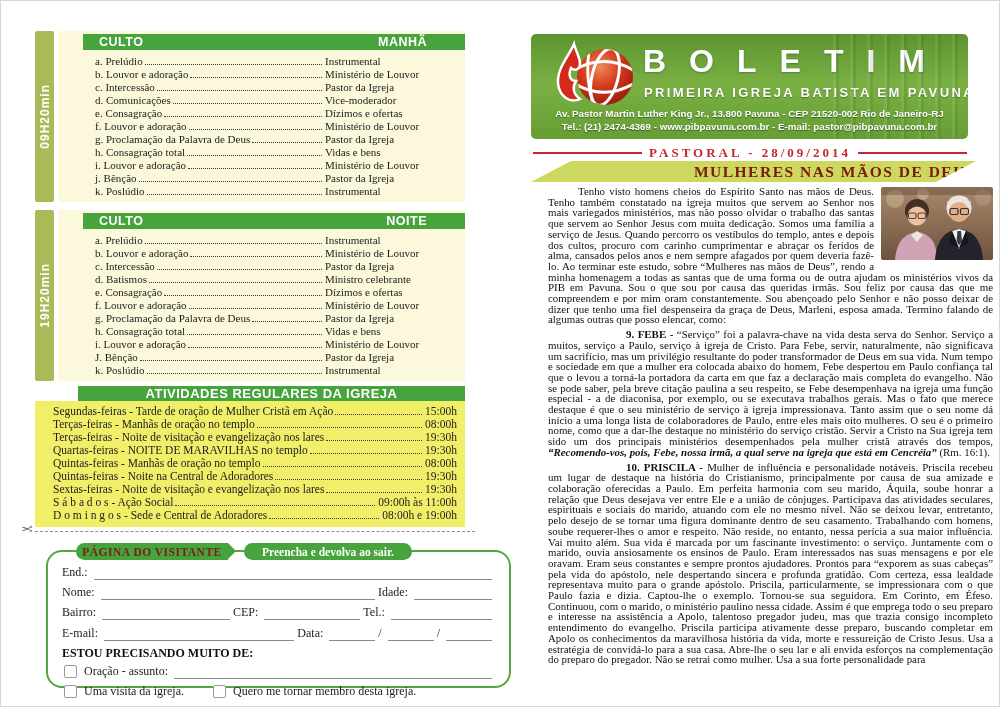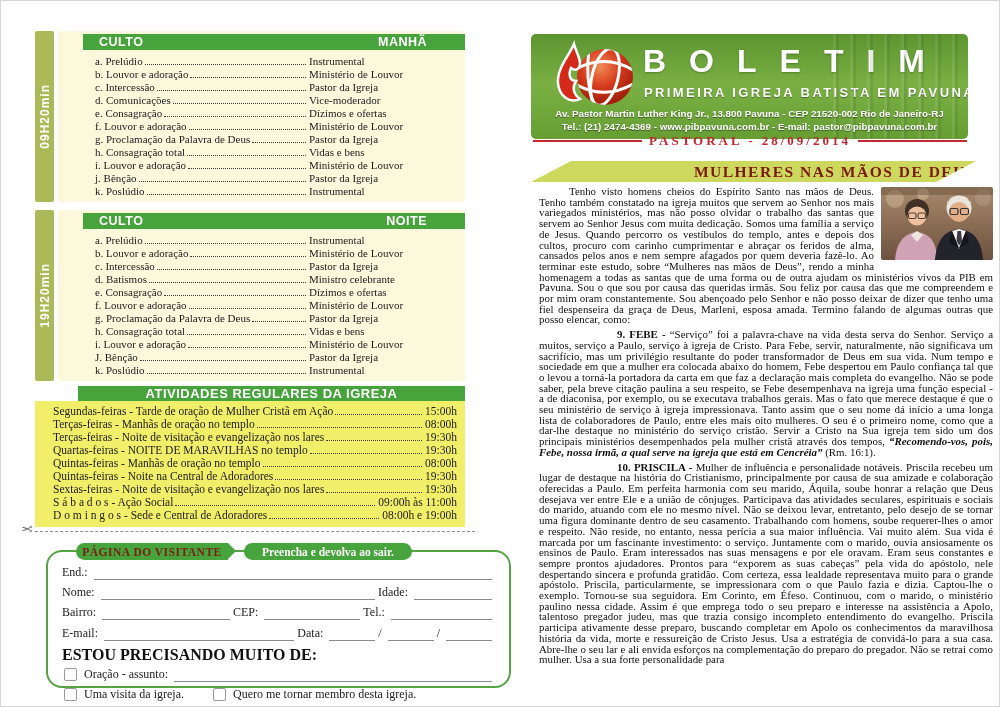--- a/index.html
+++ b/index.html
@@ -6,21 +6,21 @@
   #canvas{position:relative;width:1000px;height:707px;background:#ffffff;border:1px solid #d7d7d7;box-sizing:border-box;overflow:hidden;font-family:"Liberation Serif",serif;}
 
   
   .svc{position:absolute;display:flex;}
   #svc1{left:34px;top:30px;width:430px;height:171px;}
   #svc2{left:34px;top:209px;width:430px;height:171px;}
   .svc-strip{width:19px;background:#aaba58;border-radius:2px;display:flex;align-items:center;justify-content:center;}
   .svc-strip span{writing-mode:vertical-rl;transform:rotate(180deg);color:#fff;font:bold 12px "Liberation Sans",sans-serif;letter-spacing:1px;}
   .svc-body{margin-left:4px;flex:1;background:#fbf8dc;border-radius:2px;display:flex;flex-direction:column;}
   .svc-head{height:17px;margin:3px 0 0 25px;background:#47a33c;color:#fff;display:flex;align-items:center;justify-content:space-between;padding:0 38px 0 16px;font:bold 12.5px "Liberation Sans",sans-serif;letter-spacing:.5px;}
-  .svc-rows{flex:1;padding:5px 20px 4px 37px;display:flex;flex-direction:column;justify-content:space-between;}
+  .svc-rows{flex:1;padding:5px 4px 4px 37px;display:flex;flex-direction:column;justify-content:space-between;}
   .srow{display:flex;align-items:flex-end;font-size:11px;line-height:13px;color:#1c1c1c;}
   .dots{flex:1;min-width:8px;border-bottom:1px dotted #3c3c3c;margin:0 3px 3px 2px;}
   .sv{flex:none;width:136px;}
 
   
   #activities{position:absolute;left:34px;top:385px;width:430px;height:139px;display:flex;flex-direction:column;}
   .act-head{height:20px;background:#47a33c;color:#fff;display:flex;align-items:center;justify-content:center;font:bold 13px "Liberation Sans",sans-serif;letter-spacing:.5px;margin-left:43px;}
   .act-body{flex:1;background:#f1ee6a;padding:4px 8px 5px 18px;display:flex;flex-direction:column;justify-content:center;}
   .arow{display:flex;align-items:flex-end;font-size:11.5px;line-height:13px;color:#1c1c1c;}
   .ar{flex:none;}
@@ -35,39 +35,39 @@
   .vtab{position:absolute;top:-9px;height:17px;background:#47a33c;display:flex;align-items:center;justify-content:center;font:bold 11.5px "Liberation Serif",serif;}
   #vtab1{left:28px;width:152px;border-radius:9px 0 0 9px;color:#7a2013;letter-spacing:.5px;}
   #vtab1::after{content:"";position:absolute;right:-8px;top:0;border-top:8.5px solid transparent;border-bottom:8.5px solid transparent;border-left:8px solid #47a33c;}
   #vtab2{left:196px;width:168px;border-radius:9px;color:#fff;}
   .vbody{padding:13px 14px 6px 14px;}
   .frow{display:flex;align-items:flex-end;margin-bottom:5.2px;font-size:12px;color:#222;}
   .frow .lb{flex:none;padding-right:3px;}
   .fl{border-bottom:1px solid #8a8a8a;height:11px;margin:0 3px;}
   .grow{flex:1;}
   .w85{flex:none;width:78px;} .w140{flex:none;width:128px;} .w105{flex:none;width:96px;} .w50{flex:none;width:46px;}
-  .fbold{font-weight:bold;font-size:16px;color:#111;margin-bottom:3px;}
+  .fbold{font-weight:bold;font-size:12px;color:#111;margin-bottom:3px;}
   .cb{flex:none;width:11px;height:11px;border:1.4px solid #9a9a9a;border-radius:2px;background:#fff;margin:0 7px 1px 2px;}
 
   
   #banner{position:absolute;left:530px;top:33px;width:437px;height:105px;border-radius:5px;background:linear-gradient(180deg,#5c9430 0%,#7ab043 48%,#669e34 100%);overflow:hidden;}
   #banner::after{content:"";position:absolute;right:0;top:0;bottom:0;width:135px;background:repeating-linear-gradient(90deg,rgba(255,255,255,.12) 0 3px,rgba(25,55,12,.16) 3px 6px,rgba(255,255,255,0) 6px 17px);opacity:.65;}
   #logo{position:absolute;left:18px;top:6px;}
   .bn-title{position:absolute;left:112px;top:9px;color:#fff;font:bold 32px "Liberation Sans",sans-serif;letter-spacing:23px;white-space:nowrap;text-shadow:0 1px 2px rgba(0,0,0,.25);text-align:right;}
   .bn-sub{position:absolute;left:113px;top:51px;color:#fff;font:bold 13px "Liberation Sans",sans-serif;letter-spacing:2.4px;white-space:nowrap;text-shadow:0 1px 1px rgba(0,0,0,.35);}
   .bn-addr{position:absolute;left:0;top:74px;width:100%;text-align:center;color:#fff;font:bold 9.8px "Liberation Sans",sans-serif;line-height:12.5px;text-shadow:0 1px 1px rgba(0,0,0,.45);z-index:2;}
 
   
-  #pastoral{position:absolute;left:532px;top:132px;width:434px;display:flex;align-items:center;}
+  #pastoral{position:absolute;left:532px;top:144px;width:434px;display:flex;align-items:center;}
   #pastoral .pl{flex:1;border-top:2px solid #c4272e;}
   #pastoral .pt{flex:none;padding:0 7px;color:#c4272e;font:bold 13px "Liberation Serif",serif;letter-spacing:3px;white-space:nowrap;}
   #tband{position:absolute;left:530px;top:160px;width:445px;height:21px;background:#ccd95e;clip-path:polygon(40px 0,100% 0,calc(100% - 40px) 100%,0 100%);display:flex;align-items:center;justify-content:flex-end;}
   #tband span{color:#7c190e;font:bold 15.5px "Liberation Serif",serif;letter-spacing:1.5px;}
   #article{position:absolute;left:530px;top:185px;width:462px;height:512px;font-size:10.9px;line-height:10.7px;text-align:justify;color:#111;}
-  #article p{margin:0 0 4px 8px;text-indent:30px;}
+  #article p{margin:0 0 4px 17px;text-indent:30px;}
   #photo{float:right;width:112px;height:73px;margin:1px 0 3px 7px;border-radius:2px;overflow:hidden;}
   .blead{font-weight:bold;padding-left:48px;}
   .bq{font-weight:bold;font-style:italic;}
 </style>
 </head>
 <body>
 
 <div id="canvas">
 
   <div class="svc" id="svc1">

